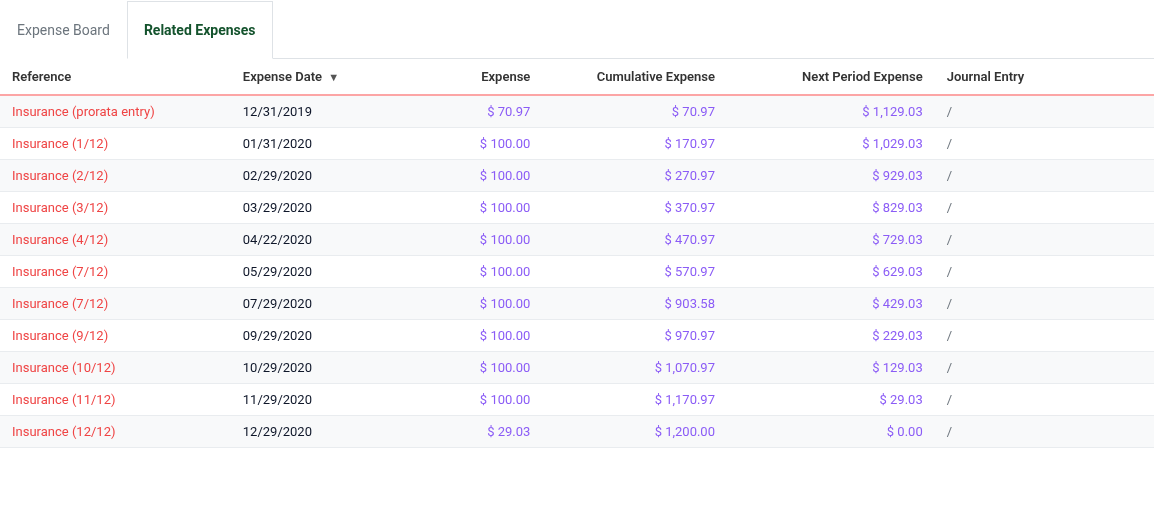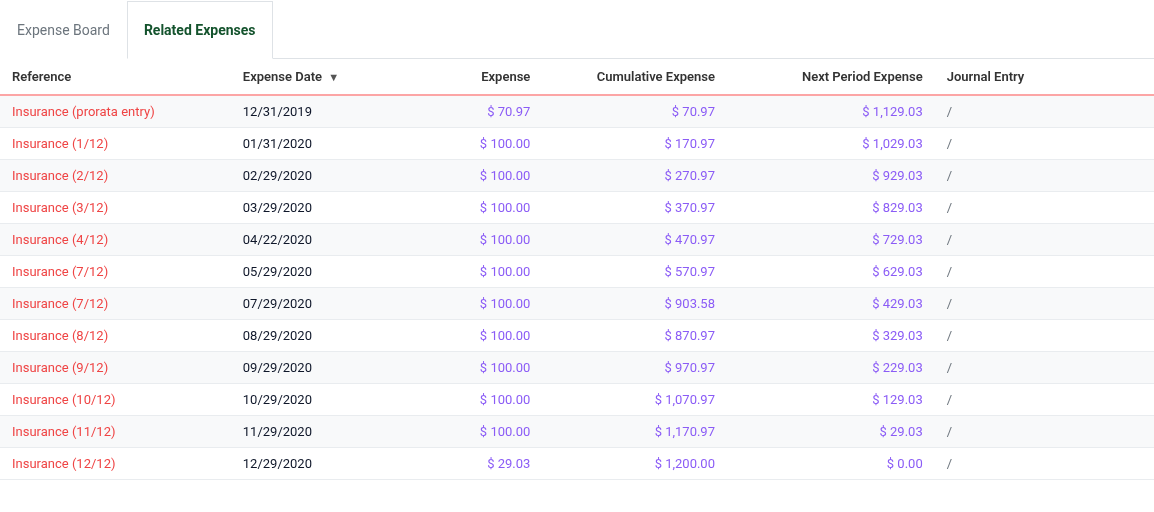--- a/index.html
+++ b/index.html
@@ -189,28 +189,20 @@
     </tr>
         <tr>
       <td class="link-cell col-reference">Insurance (7/12)</td>
       <td class="date-cell col-date">07/29/2020</td>
       <td class="amount-cell col-expense">$ 100.00</td>
       <td class="amount-cell col-cumulative">$ 903.58</td>
       <td class="amount-cell col-next-period">$ 429.03</td>
       <td class="journal-cell col-journal">/</td>
     </tr>
         <tr>
-      <td class="link-cell col-reference">Insurance (8/12)</td>
-      <td class="date-cell col-date">08/29/2020</td>
-      <td class="amount-cell col-expense">$ 100.00</td>
-      <td class="amount-cell col-cumulative">$ 870.97</td>
-      <td class="amount-cell col-next-period">$ 329.03</td>
-      <td class="journal-cell col-journal">/</td>
-    </tr>
-        <tr>
       <td class="link-cell col-reference">Insurance (9/12)</td>
       <td class="date-cell col-date">09/29/2020</td>
       <td class="amount-cell col-expense">$ 100.00</td>
       <td class="amount-cell col-cumulative">$ 970.97</td>
       <td class="amount-cell col-next-period">$ 229.03</td>
       <td class="journal-cell col-journal">/</td>
     </tr>
         <tr>
       <td class="link-cell col-reference">Insurance (10/12)</td>
       <td class="date-cell col-date">10/29/2020</td>

